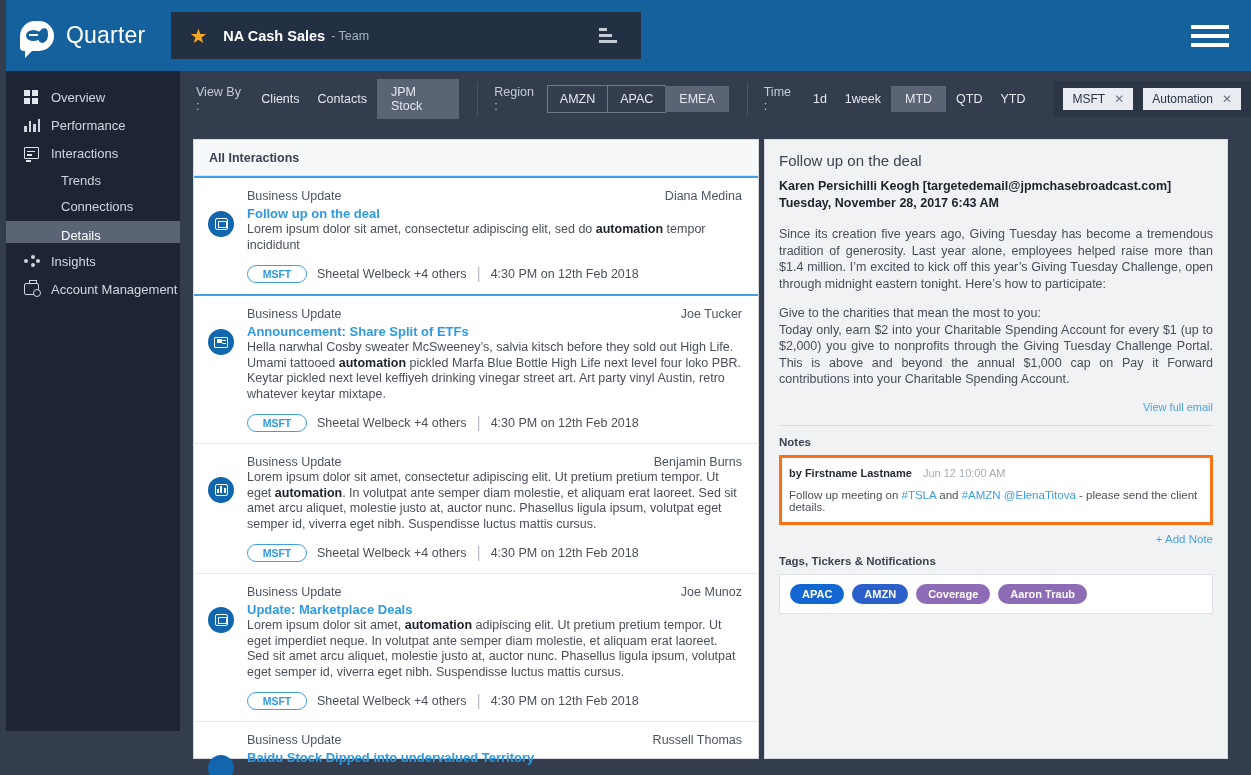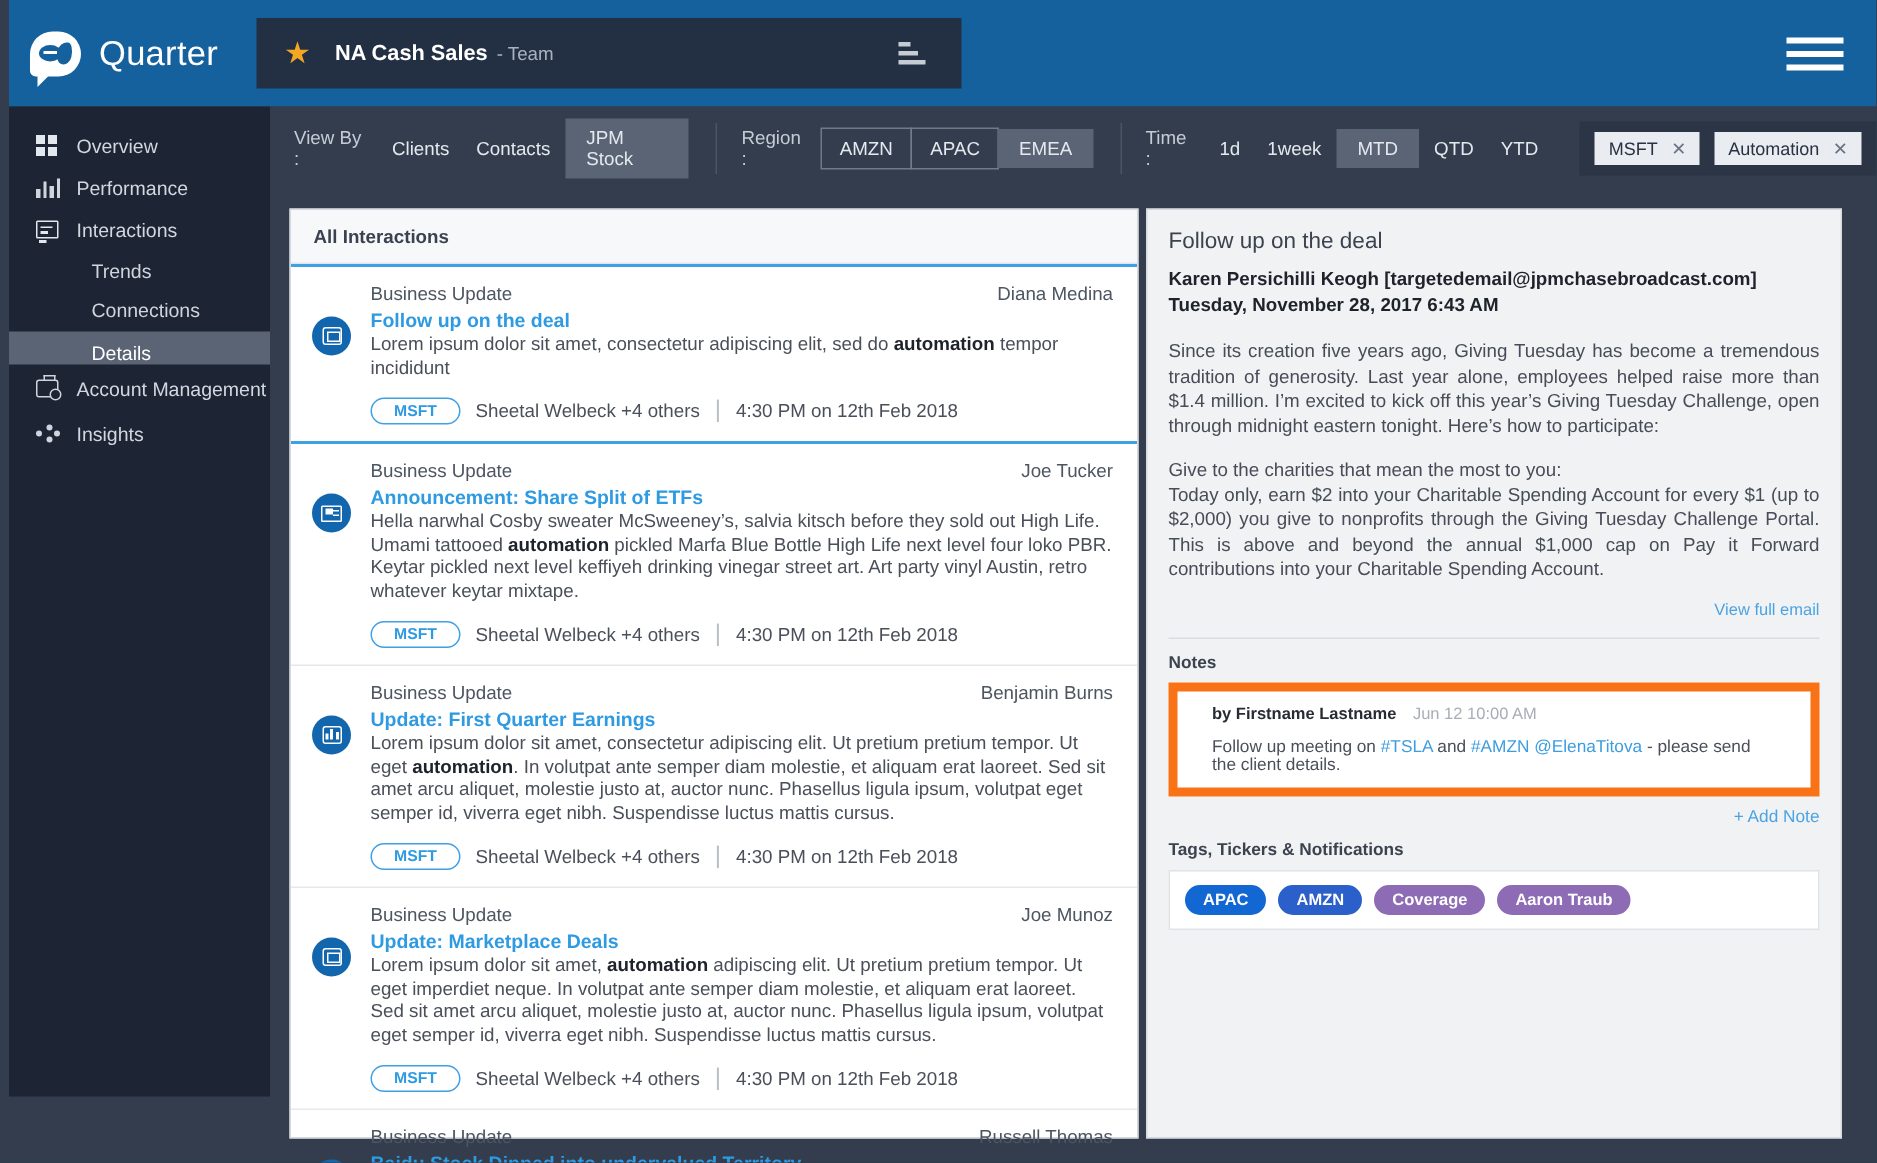--- a/index.html
+++ b/index.html
@@ -151,21 +151,21 @@
   
   .detailpanel { flex: 1; background: #f1f2f4; border: 1px solid #d6d9de; padding: 12px 14px; }
   .d-title { color: #3c434f; font-size: 15px; margin-bottom: 9px; }
   .d-from { color: #1d222b; font-size: 12.5px; font-weight: bold; line-height: 17px; }
   .d-body { color: #474d58; font-size: 12.5px; line-height: 16.5px; text-align: justify;
             margin-top: 14px; }
   .d-body p { margin-bottom: 13px; }
   .viewfull { color: #4aa3e3; font-size: 11px; text-align: right; margin-top: 8px; cursor: pointer; }
   .d-sep { height: 1px; background: #d9dce1; margin: 12px 0 10px; }
   .sec-label { color: #3c434f; font-size: 11.5px; font-weight: bold; margin-bottom: 7px; }
-  .notecard { background: #ffffff; border: 6px solid #f97316; padding: 9px 23px; }
+  .notecard { background: #ffffff; border: 3px solid #f97316; padding: 9px 7px; }
   .note-head { font-size: 11px; }
   .note-author { color: #262b34; font-weight: bold; }
   .note-time { color: #a8adb6; margin-left: 8px; }
   .note-text { color: #4a4f59; font-size: 11.5px; margin-top: 10px; }
   .note-text a { color: #3d9de0; text-decoration: none; }
   .addnote { color: #4aa3e3; font-size: 11.5px; text-align: right; margin-top: 8px; cursor: pointer; }
   .tagsbox { background: #ffffff; border: 1px solid #dfe2e6; padding: 9px 10px;
              display: flex; gap: 8px; align-items: center; }
   .pill { border-radius: 11px; padding: 4px 12px; font-size: 11px; font-weight: bold; color: #ffffff; cursor: pointer; }
 </style>
@@ -236,36 +236,36 @@
     <div class="sub-item">
       <span>Trends</span>
     </div>
     <div class="sub-item">
       <span>Connections</span>
     </div>
     <div class="sub-item active">
       <span>Details</span>
     </div>
 
-    <div class="nav-item">
-      <span class="ic">
-          <span class="ico-case"></span>
-        </span>
-      <span>Account Management</span>
-    </div>
     <div class="nav-item" style="margin-top:6px">
       <span class="ic">
         <span class="ico-nodes">
           <b style="left:0;top:4px"></b>
             <b style="left:7px;top:0"></b>
             <b style="left:7px;top:8px"></b>
             <b style="left:12px;top:4px"></b>
         </span>
       </span>
       <span>Insights</span>
+    </div>
+    <div class="nav-item">
+      <span class="ic">
+          <span class="ico-case"></span>
+        </span>
+      <span>Account Management</span>
     </div>
   </div>
 
   <div class="filterbar">
     <span class="fb-label">View By :</span>
     <span class="fb-opt">Clients</span>
     <span class="fb-opt">Contacts</span>
     <span class="fb-opt chip">JPM Stock</span>
 
     <span class="fb-sep"></span>
@@ -348,21 +348,20 @@
                 <i style="height:4px"></i>
                 <i style="height:7px"></i>
                 <i style="height:5px"></i>
               </span>
             </div>
           <div class="row-body">
             <div class="row-top">
               <span class="row-type">Business Update</span>
               <span class="row-person">Benjamin Burns</span>
             </div>
-            <div class="row-title">Update: First Quarter Earnings</div>
             <div class="row-text"><span>Lorem ipsum dolor sit amet, consectetur adipiscing elit. Ut pretium pretium tempor. Ut eget </span><b>automation</b><span>. In volutpat ante semper diam molestie, et aliquam erat laoreet. Sed sit amet arcu aliquet, molestie justo at, auctor nunc. Phasellus ligula ipsum, volutpat eget semper id, viverra eget nibh. Suspendisse luctus mattis cursus.</span></div>
             <div class="row-meta">
               <span class="ticker">MSFT</span>
               <span class="meta-txt">Sheetal Welbeck +4 others</span>
               <span class="meta-div">|</span>
               <span class="meta-txt">4:30 PM on 12th Feb 2018</span>
             </div>
           </div>
         </div>
 

